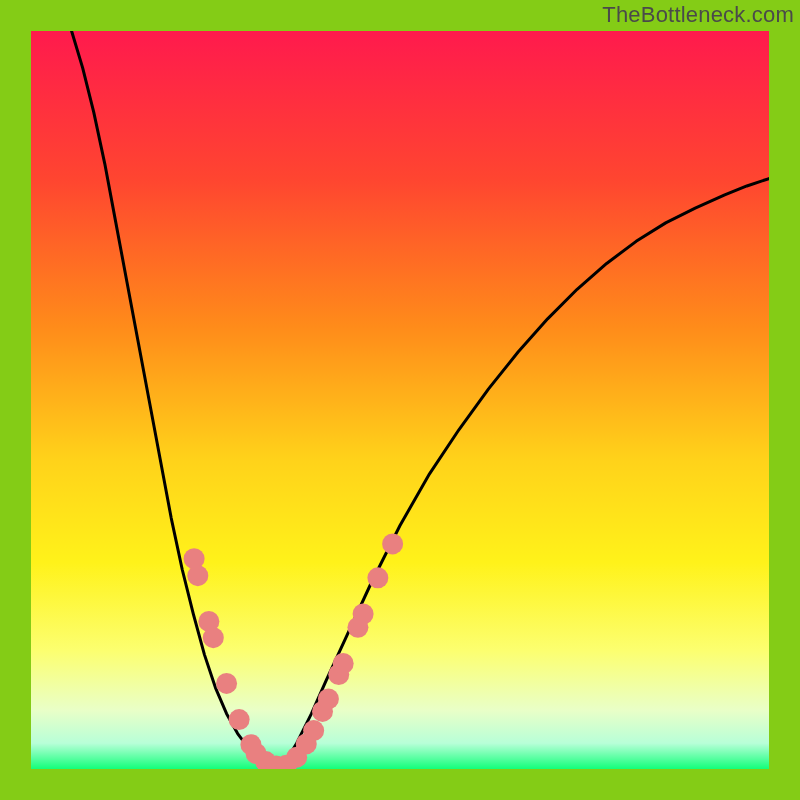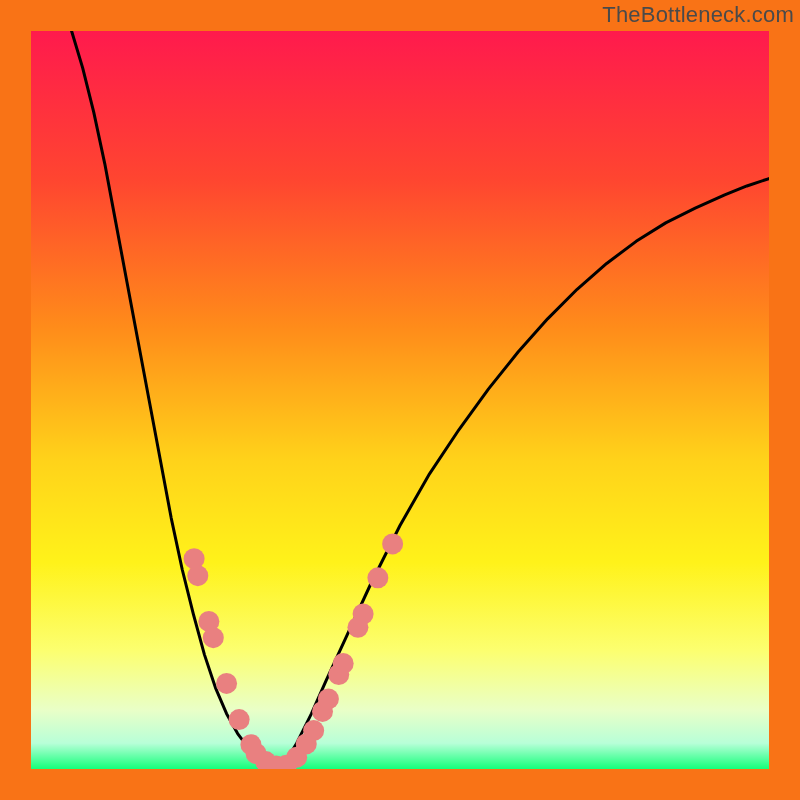--- a/index.html
+++ b/index.html
@@ -9,21 +9,21 @@
     height: 800px;
     background: #000;
     font-family: Arial, Helvetica, sans-serif;
   }
   .frame {
     position: absolute;
     left: 0;
     top: 0;
     width: 800px;
     height: 800px;
-    background: #f97316;
+    background: #84cc16;
   }
   .attribution {
     position: absolute;
     top: 2px;
     right: 6px;
     color: #4a4a4a;
     font-size: 22px;
     font-weight: 500;
     letter-spacing: 0.2px;
   }

